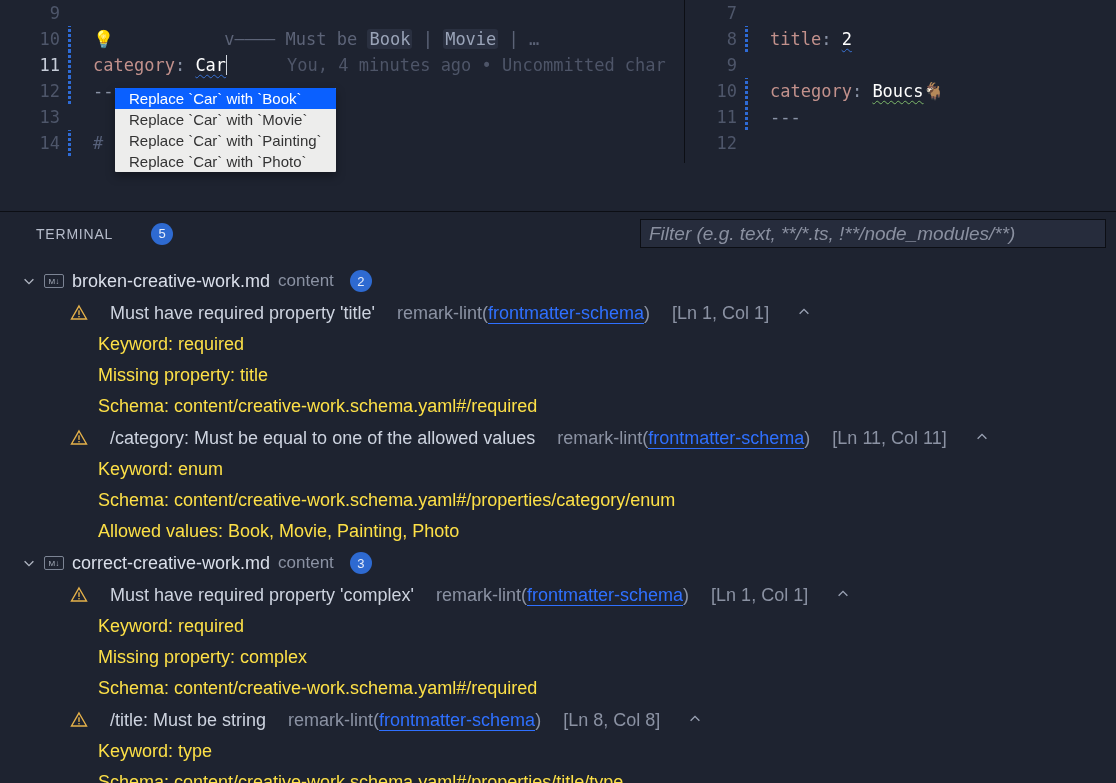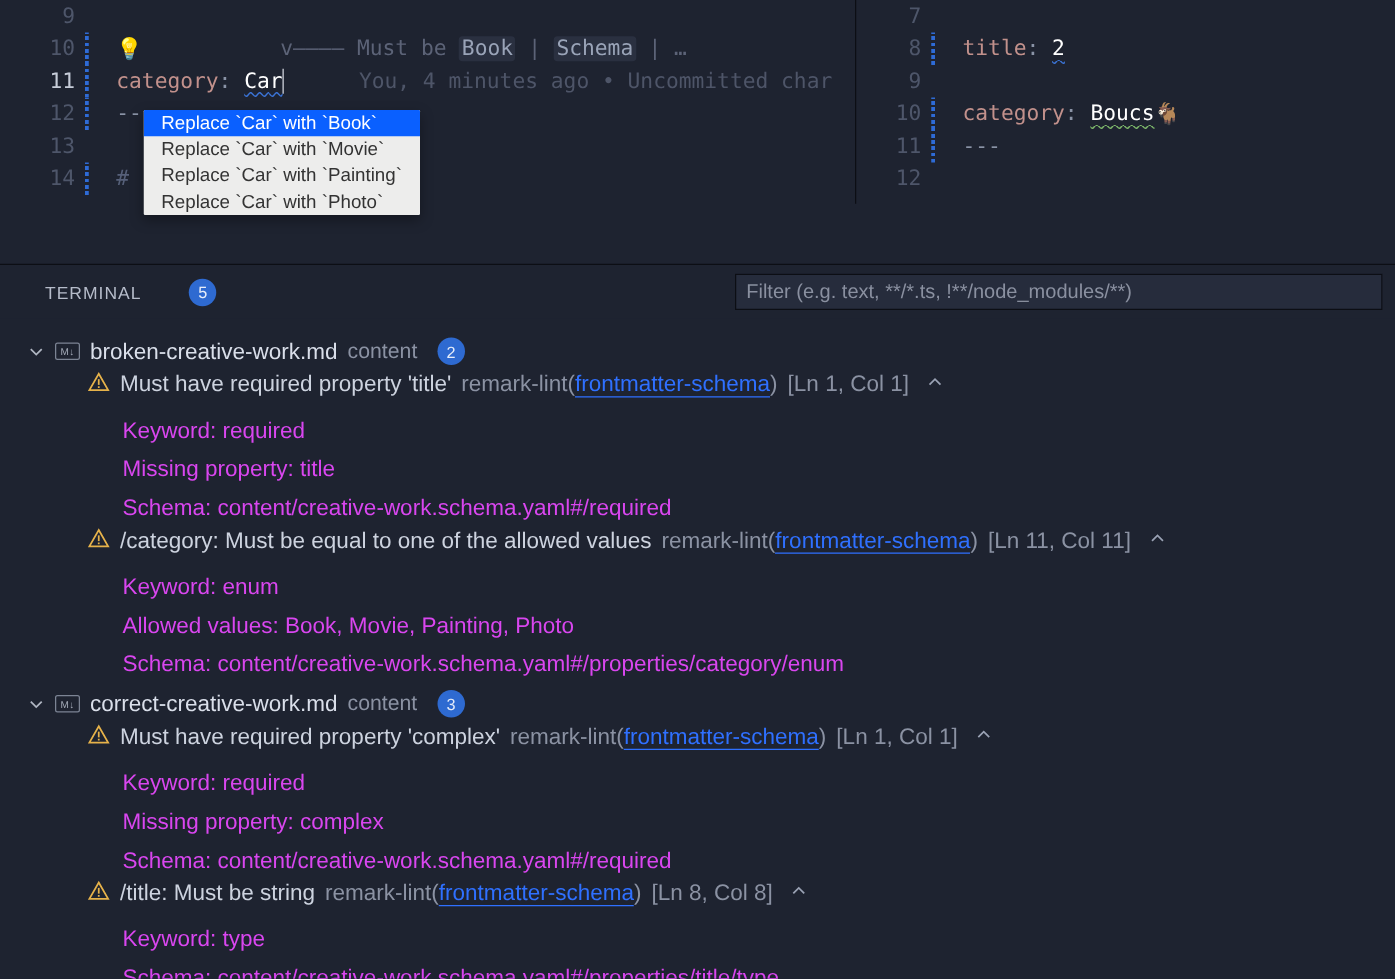--- a/index.html
+++ b/index.html
@@ -114,28 +114,29 @@
     border-radius: 11px;
     background: #2e6ad1;
     color: #e6edfa;
     font-size: 13px;
     font-family: -apple-system, sans-serif;
     margin-left: 8px;
     padding: 0 6px;
   }
   .spacer { flex: 1; }
   .filter {
-    width: 518px;
+    width: 466px;
     height: 29px;
     background: #262c3c;
     border: 1px solid #0c0e14;
     color: #c7ccd8;
     padding: 0 8px;
     font-family: -apple-system, sans-serif;
-    font-size: 16px;
+    font-size: 19px;
+    font-style: italic;
   }
   .filter::placeholder { color:#8a90a0; }
   .problems {
     padding: 10px 0 0 22px;
     font-family: -apple-system, sans-serif;
     font-size: 18px;
     color:#c9cfdb;
     overflow-y:auto;
     height: 575px;
   }
@@ -155,57 +156,57 @@
     display:inline-flex; align-items:center; justify-content:center;
     width:20px; height:14px;
     border:1px solid #7c8494; border-radius:2px;
     font-size:8px; letter-spacing:0.2px; color:#a6adba;
     font-family: sans-serif;
   }
   .file-name { color: #dadfea; }
   .dir { color: #8b92a3; font-size: 17px;}
   .diag-row {
     display: flex;
-    align-items: flex-start;
+    align-items: center;
     padding-left: 48px;
     min-height: 32px;
-    gap: 8px;
+    gap: 22px;
   }
   .warn-icon {
     width:18px;height:18px;
     display:inline-flex;
   }
   .msg { color:#cdd3df; }
   .source { color:#8b92a3; }
   .link { color:#2f70ff; border-bottom:1px solid #2f70ff; cursor:pointer;}
   .loc { color:#8b92a3; }
   .collapse-caret { color:#9aa2b4; margin-left:6px; cursor:pointer;}
   .detail-row {
     padding-left: 76px;
     min-height: 31px;
     display:flex; align-items:center;
-    color:#d946ef;
+    color:#fde047;
   }
 </style>
 </head>
 <body>
 
 <div class="editors">
 
   <div class="editor left">
     <div class="line">
       <span class="gutter">9</span>
       <span class="marker"></span>
     </div>
     <div class="line">
       <span class="gutter">10</span>
       <span class="marker on"></span>
       <span class="bulb">💡</span>
       <span style="width:110px"></span>
-      <span class="comment"><span>v———— Must be </span><span class="backtick">Book</span> | <span class="backtick">Schema</span> | <span>…</span></span>
+      <span class="comment"><span>v———— Must be </span><span class="backtick">Book</span> | <span class="backtick">Movie</span> | <span>…</span></span>
     </div>
     <div class="line">
       <span class="gutter" style="color:#c6ccd8">11</span>
       <span class="marker on"></span>
       <span class="key">category</span><span class="colon">: </span><span class="squig-blue"><span style="color:#fff">Ca</span><span class="cursor" style="color:#fff">r</span></span>
       <span style="width:60px"></span>
       <span class="inline-blame">You, 4 minutes ago • Uncommitted char</span>
     </div>
     <div class="line">
       <span class="gutter">12</span>
@@ -313,22 +314,22 @@
           </svg>
         </span>
       <span class="msg">/category: Must be equal to one of the allowed values</span>
       <span class="source"><span>remark-lint</span>(<span class="link">frontmatter-schema</span>)</span>
       <span class="loc">[Ln 11, Col 11]</span>
       <span class="collapse-caret"><svg width="14" height="14" viewBox="0 0 16 16">
             <path d="M3 10l5-5 5 5" stroke="currentColor" fill="none" stroke-width="1.6"></path>
           </svg></span>
     </div>
     <div class="detail-row">Keyword: enum</div>
+    <div class="detail-row">Schema: content/creative-work.schema.yaml#/properties/category/enum</div>
     <div class="detail-row">Allowed values: Book, Movie, Painting, Photo</div>
-    <div class="detail-row">Schema: content/creative-work.schema.yaml#/properties/category/enum</div>
 
     <div class="file-row">
       <span class="chev">
           <svg width="14" height="14" viewBox="0 0 16 16">
             <path d="M3 6l5 5 5-5" stroke="currentColor" fill="none" stroke-width="1.6"></path>
           </svg>
         </span>
       <span class="md-icon">M↓</span>
       <span class="file-name">correct-creative-work.md</span>
       <span class="dir">content</span>

